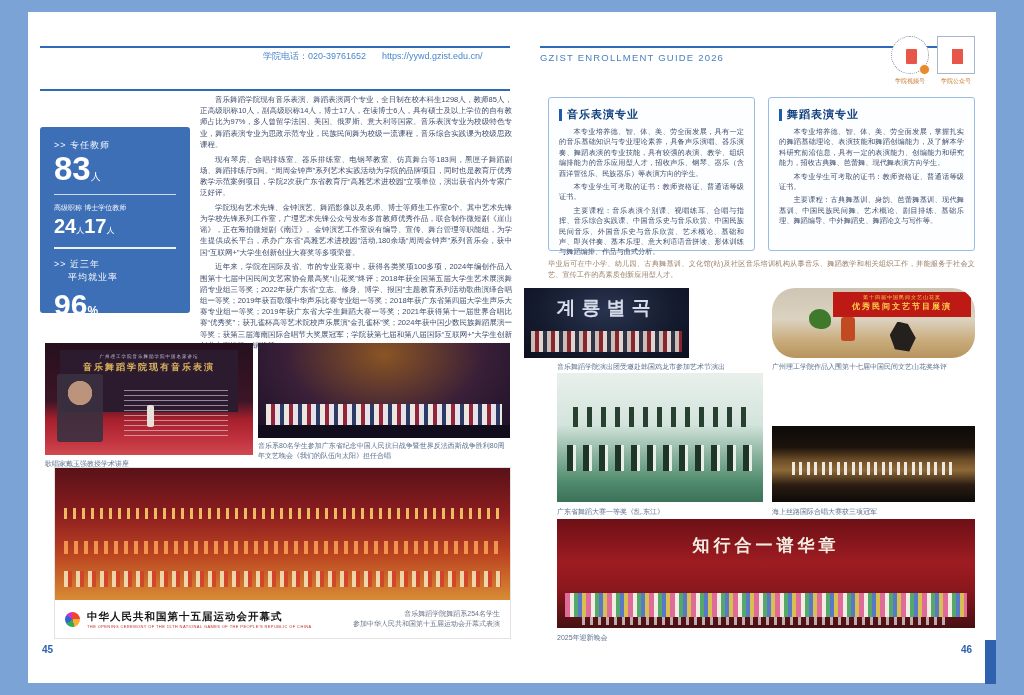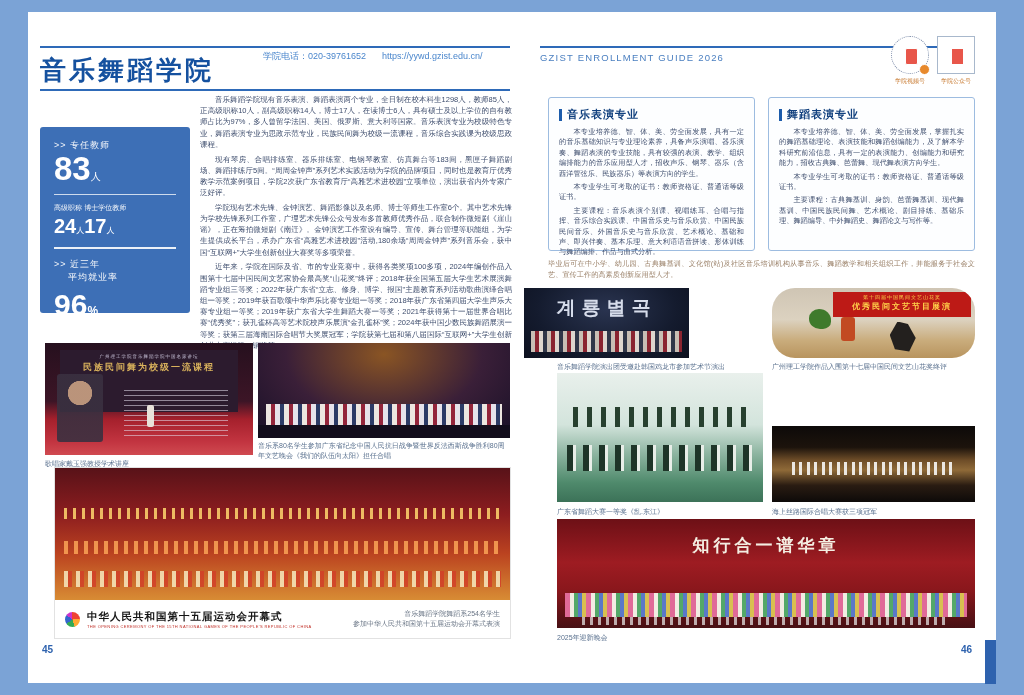--- a/index.html
+++ b/index.html
@@ -121,21 +121,20 @@
   .pageno{font-size:10px;color:#2e62ae;font-weight:bold;}
   .side-tab{background:#2e62ae;}
 </style>
 </head>
 <body>
 
 <div class="canvas">
   <div class="spread"></div>
 
   <div class="abs rule" style="left:40px;top:46px;width:470px;"></div>
-  <div class="abs page-title" style="left:40px;top:53px;">音乐舞蹈学院</div>
   <div class="abs contact" style="left:263px;top:50px;">
     <span>学院电话：020-39761652</span><span>https://yywd.gzist.edu.cn/</span>
   </div>
   <div class="abs rule" style="left:40px;top:89px;width:470px;"></div>
 
   <div class="abs stats" style="left:40px;top:127px;width:150px;height:186px;">
     <div class="prefix">&gt;&gt; 专任教师</div>
     <div class="big"><span>83</span><span class="unit">人</span></div>
     <div class="thin-div"></div>
     <div class="cols">
@@ -157,21 +156,21 @@
   <div class="abs bodytext" style="left:200px;top:94px;width:312px;">
     <p>音乐舞蹈学院现有音乐表演、舞蹈表演两个专业，全日制在校本科生1298人，教师85人，正高级职称10人，副高级职称14人，博士17人，在读博士6人，具有硕士及以上学位的自有教师占比为97%，多人曾留学法国、美国、俄罗斯、意大利等国家。音乐表演专业为校级特色专业，舞蹈表演专业为思政示范专业，民族民间舞为校级一流课程，音乐综合实践课为校级思政课程。</p>
     <p>现有琴房、合唱排练室、器乐排练室、电钢琴教室、仿真舞台等183间，黑匣子舞蹈剧场、舞蹈排练厅5间。“周周金钟声”系列艺术实践活动为学院的品牌项目，同时也是教育厅优秀教学示范案例项目，学院2次获广东省教育厅“高雅艺术进校园”立项单位，演出获省内外专家广泛好评。</p>
     <p>学院现有艺术先锋、金钟演艺、舞蹈影像以及名师、博士等师生工作室6个。其中艺术先锋为学校先锋系列工作室，广理艺术先锋公众号发布多首教师优秀作品，联合制作微短剧《崖山谣》，正在筹拍微短剧《南迁》。金钟演艺工作室设有编导、宣传、舞台管理等职能组，为学生提供成长平台，承办广东省“高雅艺术进校园”活动,180余场“周周金钟声”系列音乐会，获中国“互联网+”大学生创新创业大赛奖等多项荣誉。</p>
     <p>近年来，学院在国际及省、市的专业竞赛中，获得各类奖项100多项，2024年编创作品入围第十七届中国民间文艺家协会最高奖“山花奖”终评；2018年获全国第五届大学生艺术展演舞蹈专业组三等奖；2022年获广东省“立志、修身、博学、报国”主题教育系列活动歌曲演绎合唱组一等奖；2019年获百歌颂中华声乐比赛专业组一等奖；2018年获广东省第四届大学生声乐大赛专业组一等奖；2019年获广东省大学生舞蹈大赛一等奖；2021年获得第十一届世界合唱比赛“优秀奖”；获孔雀杯高等艺术院校声乐展演“金孔雀杯”奖；2024年获中国少数民族舞蹈展演一等奖；获第三届海南国际合唱节大奖展冠军；学院获第七届和第八届国际“互联网+”大学生创新创业大赛银奖、铜奖等。</p>
   </div>
 
   <div class="abs photo ph-lecture" style="left:45px;top:343px;width:208px;height:112px;">
     <div class="screen">
       <div class="s-small">广州理工学院音乐舞蹈学院中国名家讲坛</div>
-      <div class="s-big">民族民间舞为校级一流课程</div>
+      <div class="s-big">音乐舞蹈学院现有音乐表演</div>
     </div>
     <div class="portrait"></div>
     <div class="biolines"></div>
     <div class="speaker"></div>
   </div>
   <div class="abs caption" style="left:45px;top:459px;width:205px;">歌唱家戴玉强教授学术讲座</div>
 
   <div class="abs photo ph-choirband" style="left:258px;top:343px;width:252px;height:95px;">
     <div class="row"></div>
     <div class="floor"></div>

